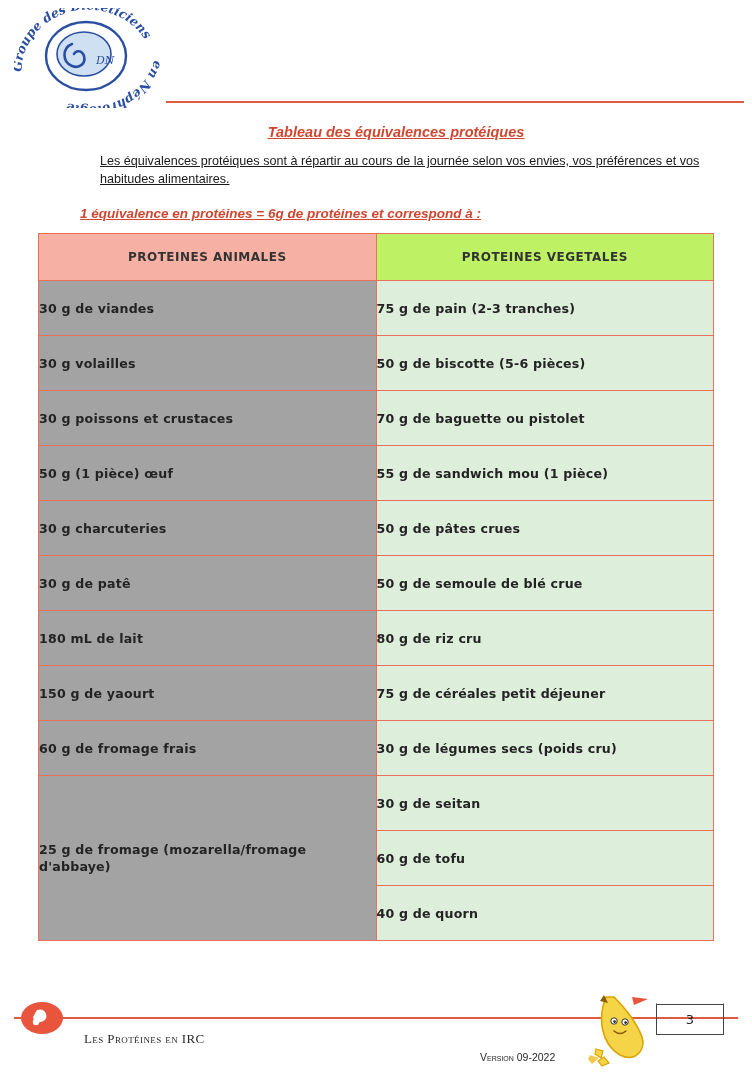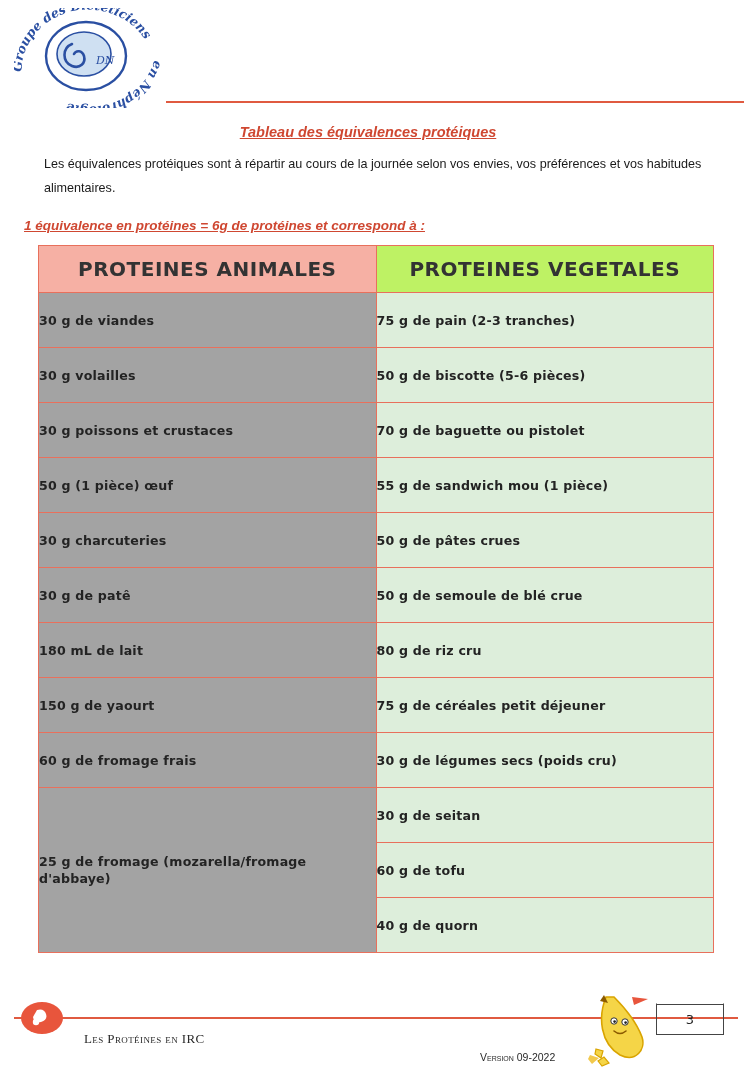--- a/index.html
+++ b/index.html
@@ -53,34 +53,35 @@
     position: absolute;
     left: 166px;
     right: 8px;
     top: 101px;
     border-top: 2px solid #e05a40;
   }
 
   
   .intro {
     margin-top: 12px;
-    padding: 0 40px 0 24px;
+    padding: 0 40px 0 80px;
+    text-decoration: underline;
   }
   .subtitle {
     text-align: center;
     font-size: 14.5px;
     font-weight: bold;
     font-style: italic;
     text-decoration: underline;
     color: #cf4731;
     margin: 8px 0 12px 0;
   }
   .intro-text {
     font-size: 12.6px;
-    line-height: 24px;
+    line-height: 18px;
     color: #1a1a1a;
     padding-left: 20px;
     padding-right: 10px;
   }
   .equiv-line {
     font-size: 13.5px;
     font-weight: bold;
     font-style: italic;
     text-decoration: underline;
     color: #cf4731;
@@ -98,21 +99,21 @@
     table-layout: fixed;
   }
   table.equiv th, table.equiv td {
     border: 1.6px solid #e8705c;
     padding: 0;
     vertical-align: middle;
   }
   th.head {
     height: 46px;
     font-family: "DejaVu Sans", sans-serif;
-    font-size: 20px;
+    font-size: 12px;
     font-weight: bold;
     letter-spacing: 0.5px;
     text-align: center;
     color: #333333;
   }
   th.head-animal { background: #f6b0a4; }
   th.head-vegetal { background: #bef264; }
 
   td.cell {
     height: 54px;

